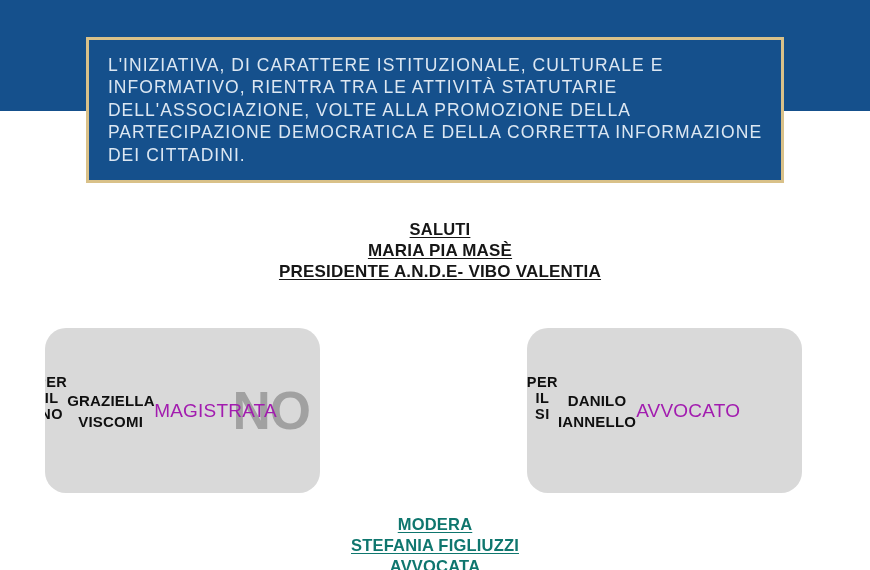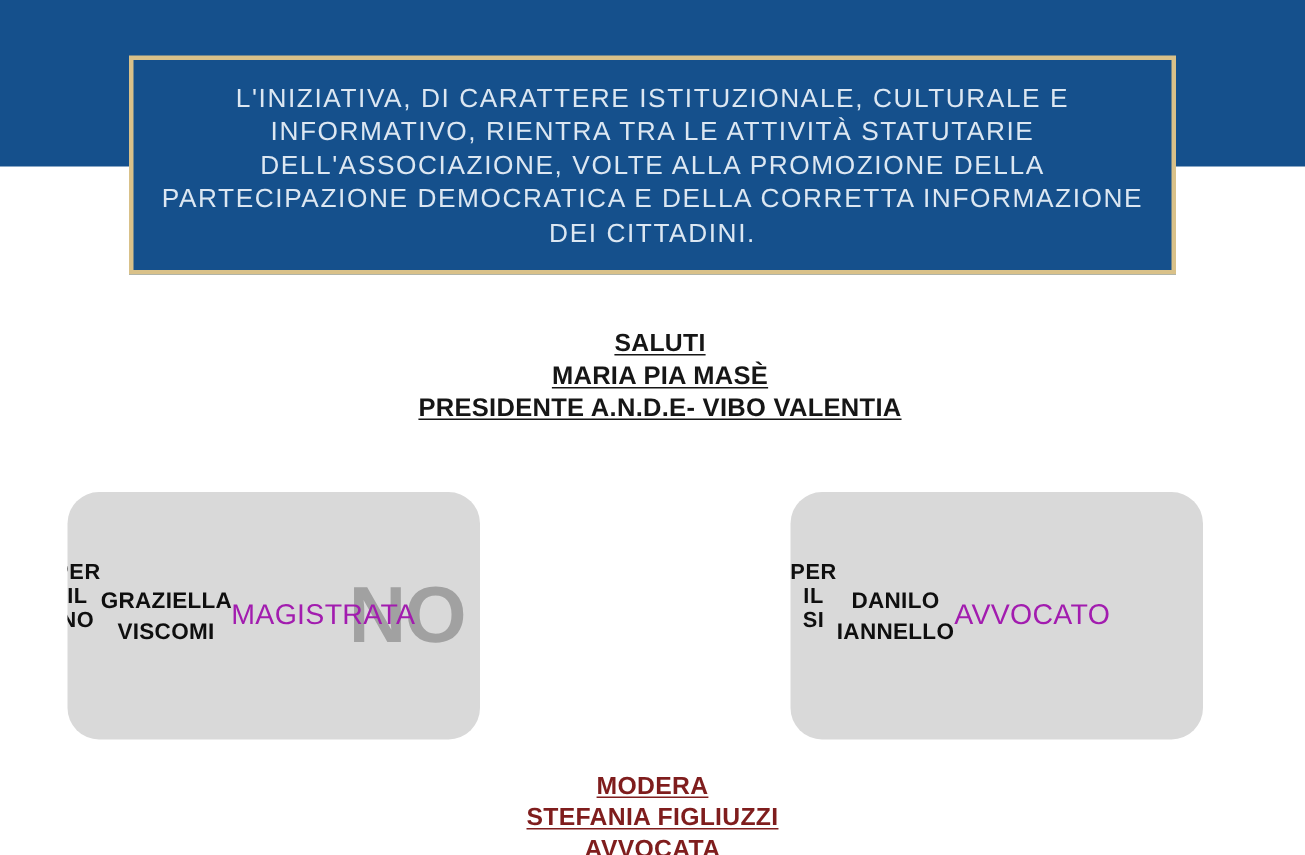--- a/index.html
+++ b/index.html
@@ -47,21 +47,20 @@
     box-sizing: border-box;
     display: flex;
     align-items: center;
     justify-content: center;
   }
   #statement-text {
     color: #dce7f2;
     font-size: 17.5px;
     line-height: 22.5px;
     letter-spacing: 1.05px;
-    text-align: center;
     font-weight: 400;
     padding: 0 10px;
     white-space: pre-line;
   }
 
   
   #greetings {
     position: absolute;
     left: 0;
     top: 219px;
@@ -156,21 +155,21 @@
   
   #moderator {
     position: absolute;
     left: 0;
     top: 514px;
     width: 870px;
     text-align: center;
   }
   .mod-line {
     display: block;
-    color: #7f1d1d;
+    color: #0f766e;
     font-weight: bold;
     font-size: 16.5px;
     line-height: 21px;
     letter-spacing: 0.2px;
     text-decoration: underline;
     text-underline-offset: 2px;
   }
 </style>
 </head>
 <body>

